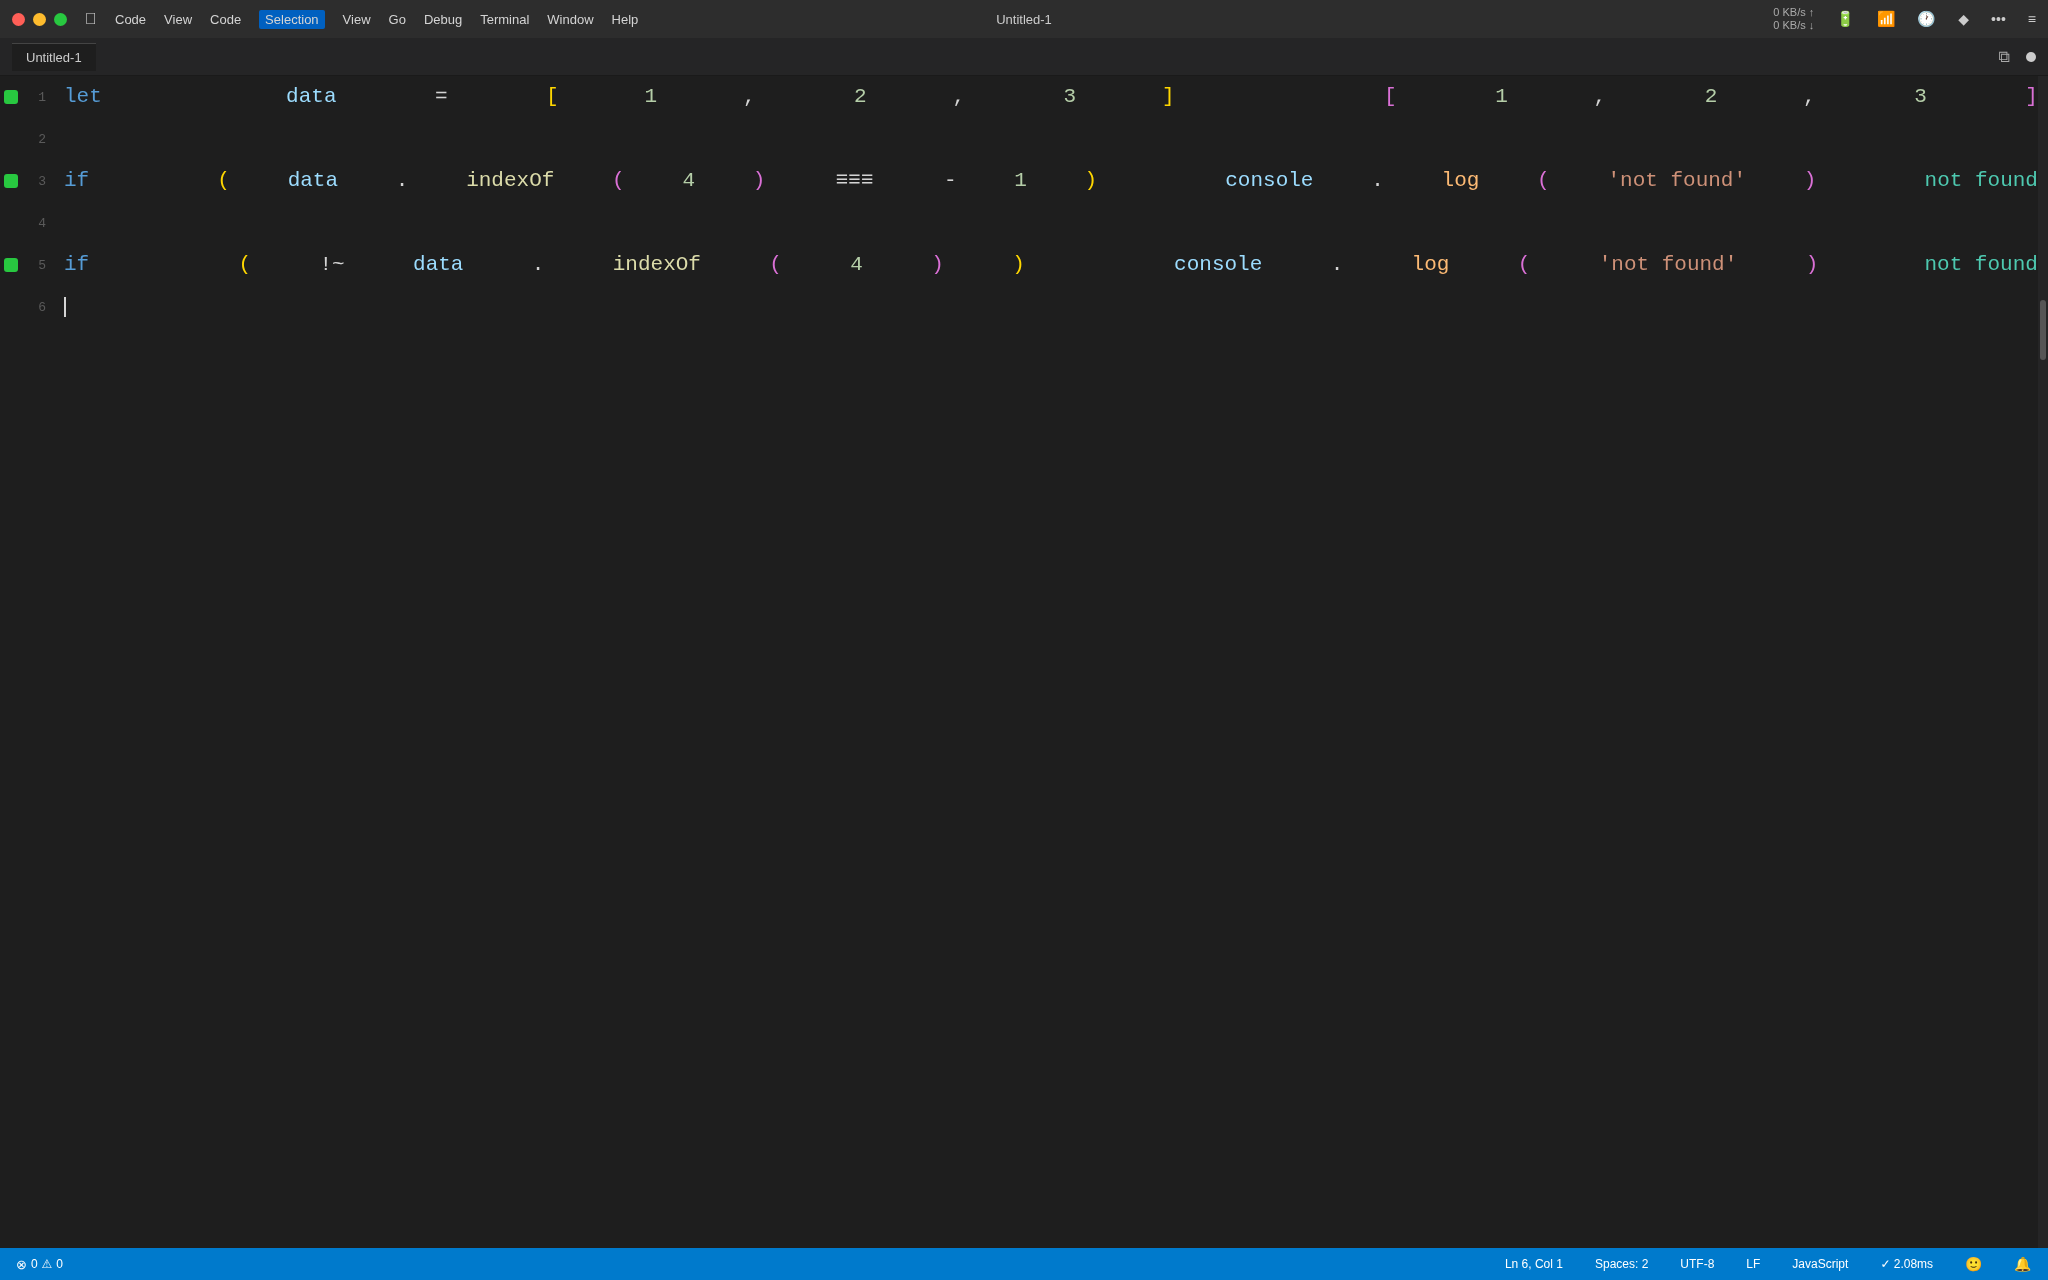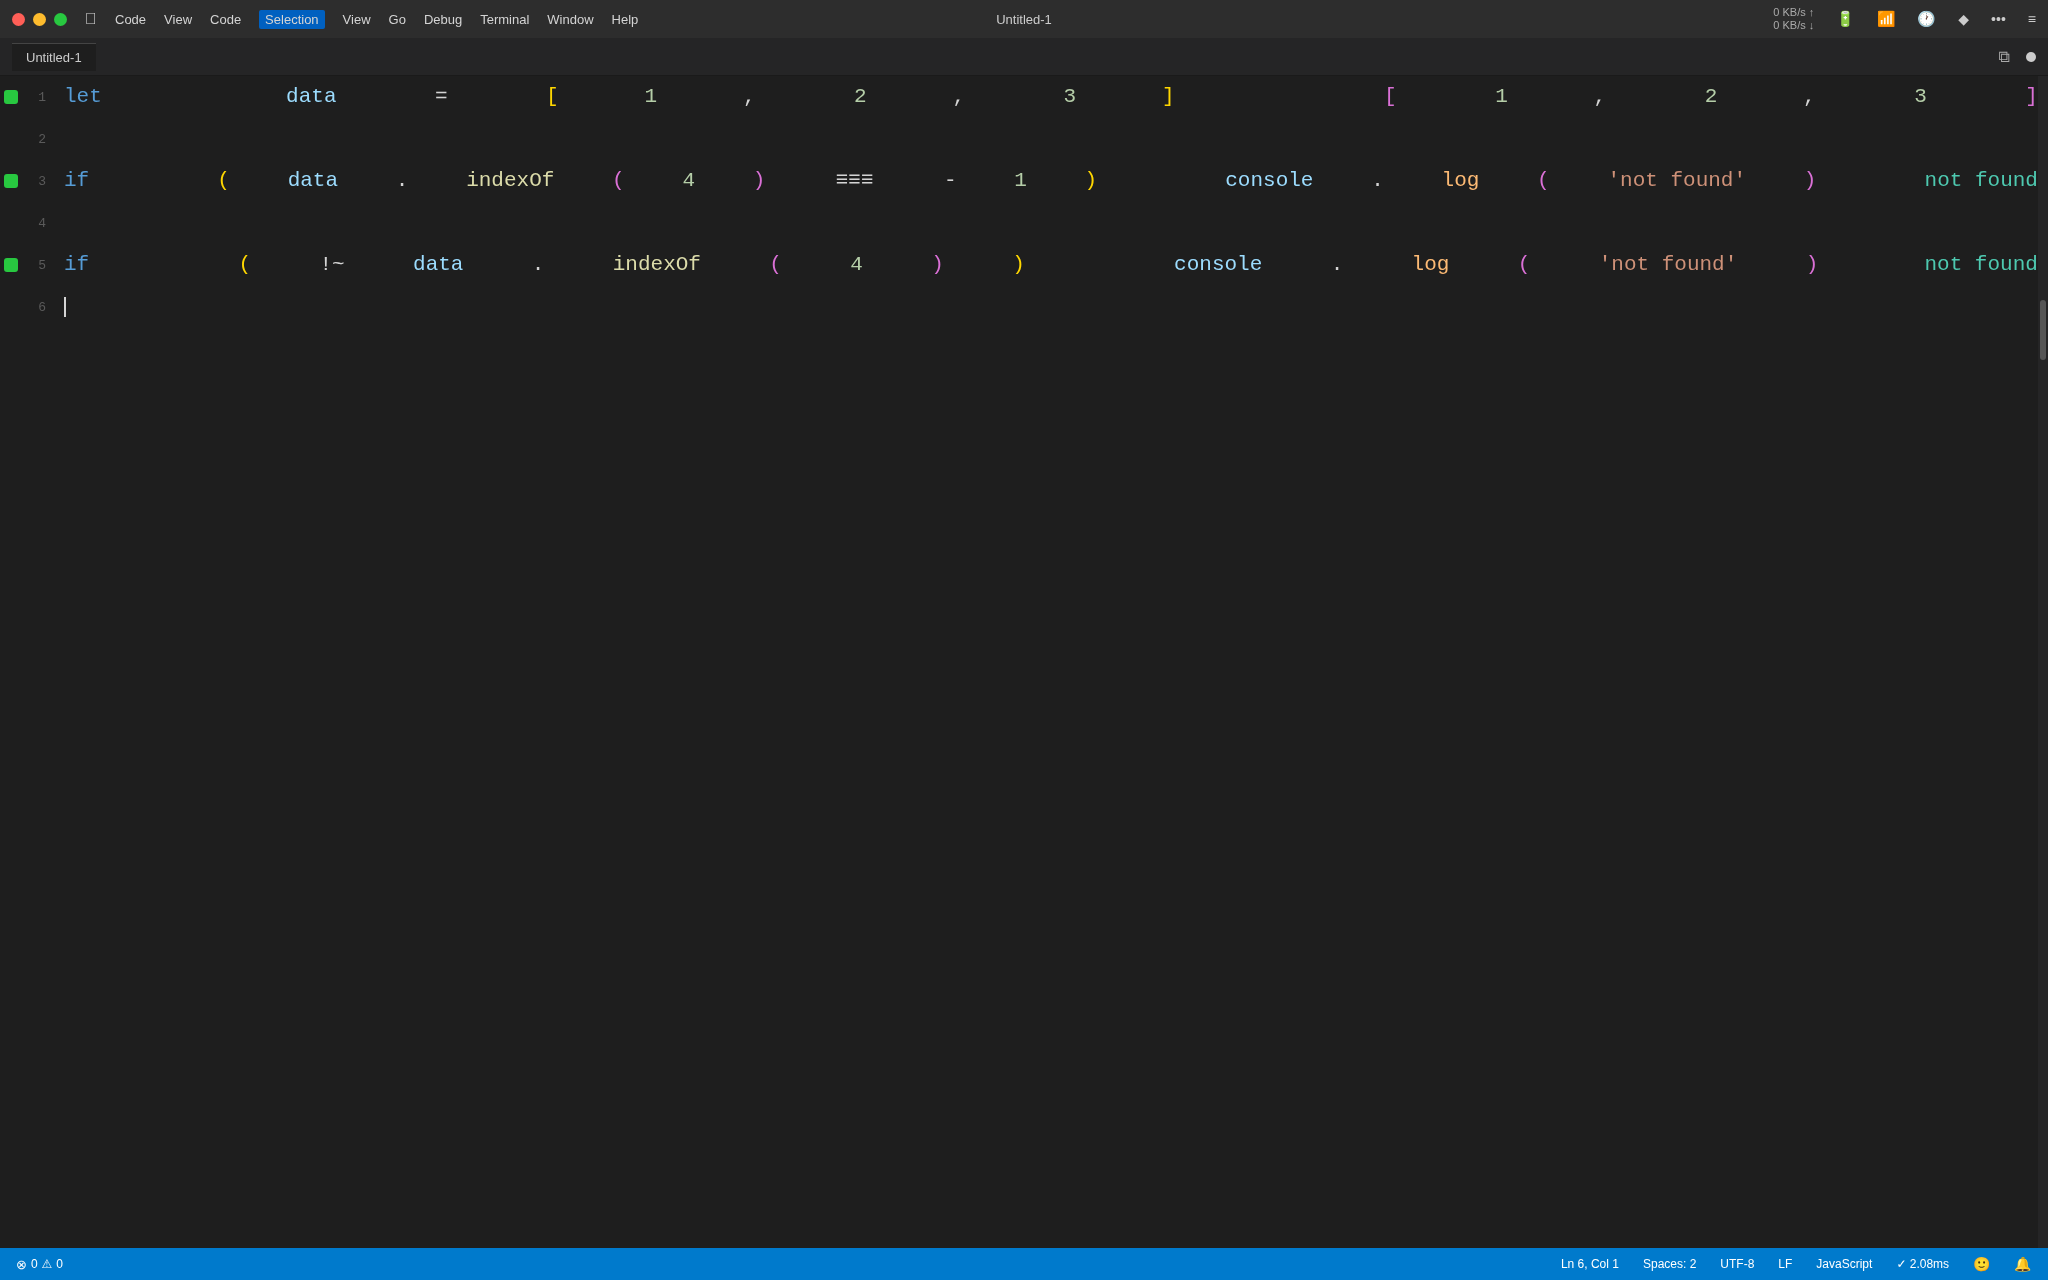--- a/index.html
+++ b/index.html
@@ -225,21 +225,21 @@
     }
     .status-bar-left {
       display: flex;
       align-items: center;
       gap: 16px;
     }
     .status-bar-right {
       margin-left: auto;
       display: flex;
       align-items: center;
-      gap: 24px;
+      gap: 32px;
     }
     .status-item {
       display: flex;
       align-items: center;
       gap: 4px;
       cursor: pointer;
       white-space: nowrap;
     }
     .error-icon { font-size: 13px; }
     .smiley { font-size: 14px; }

